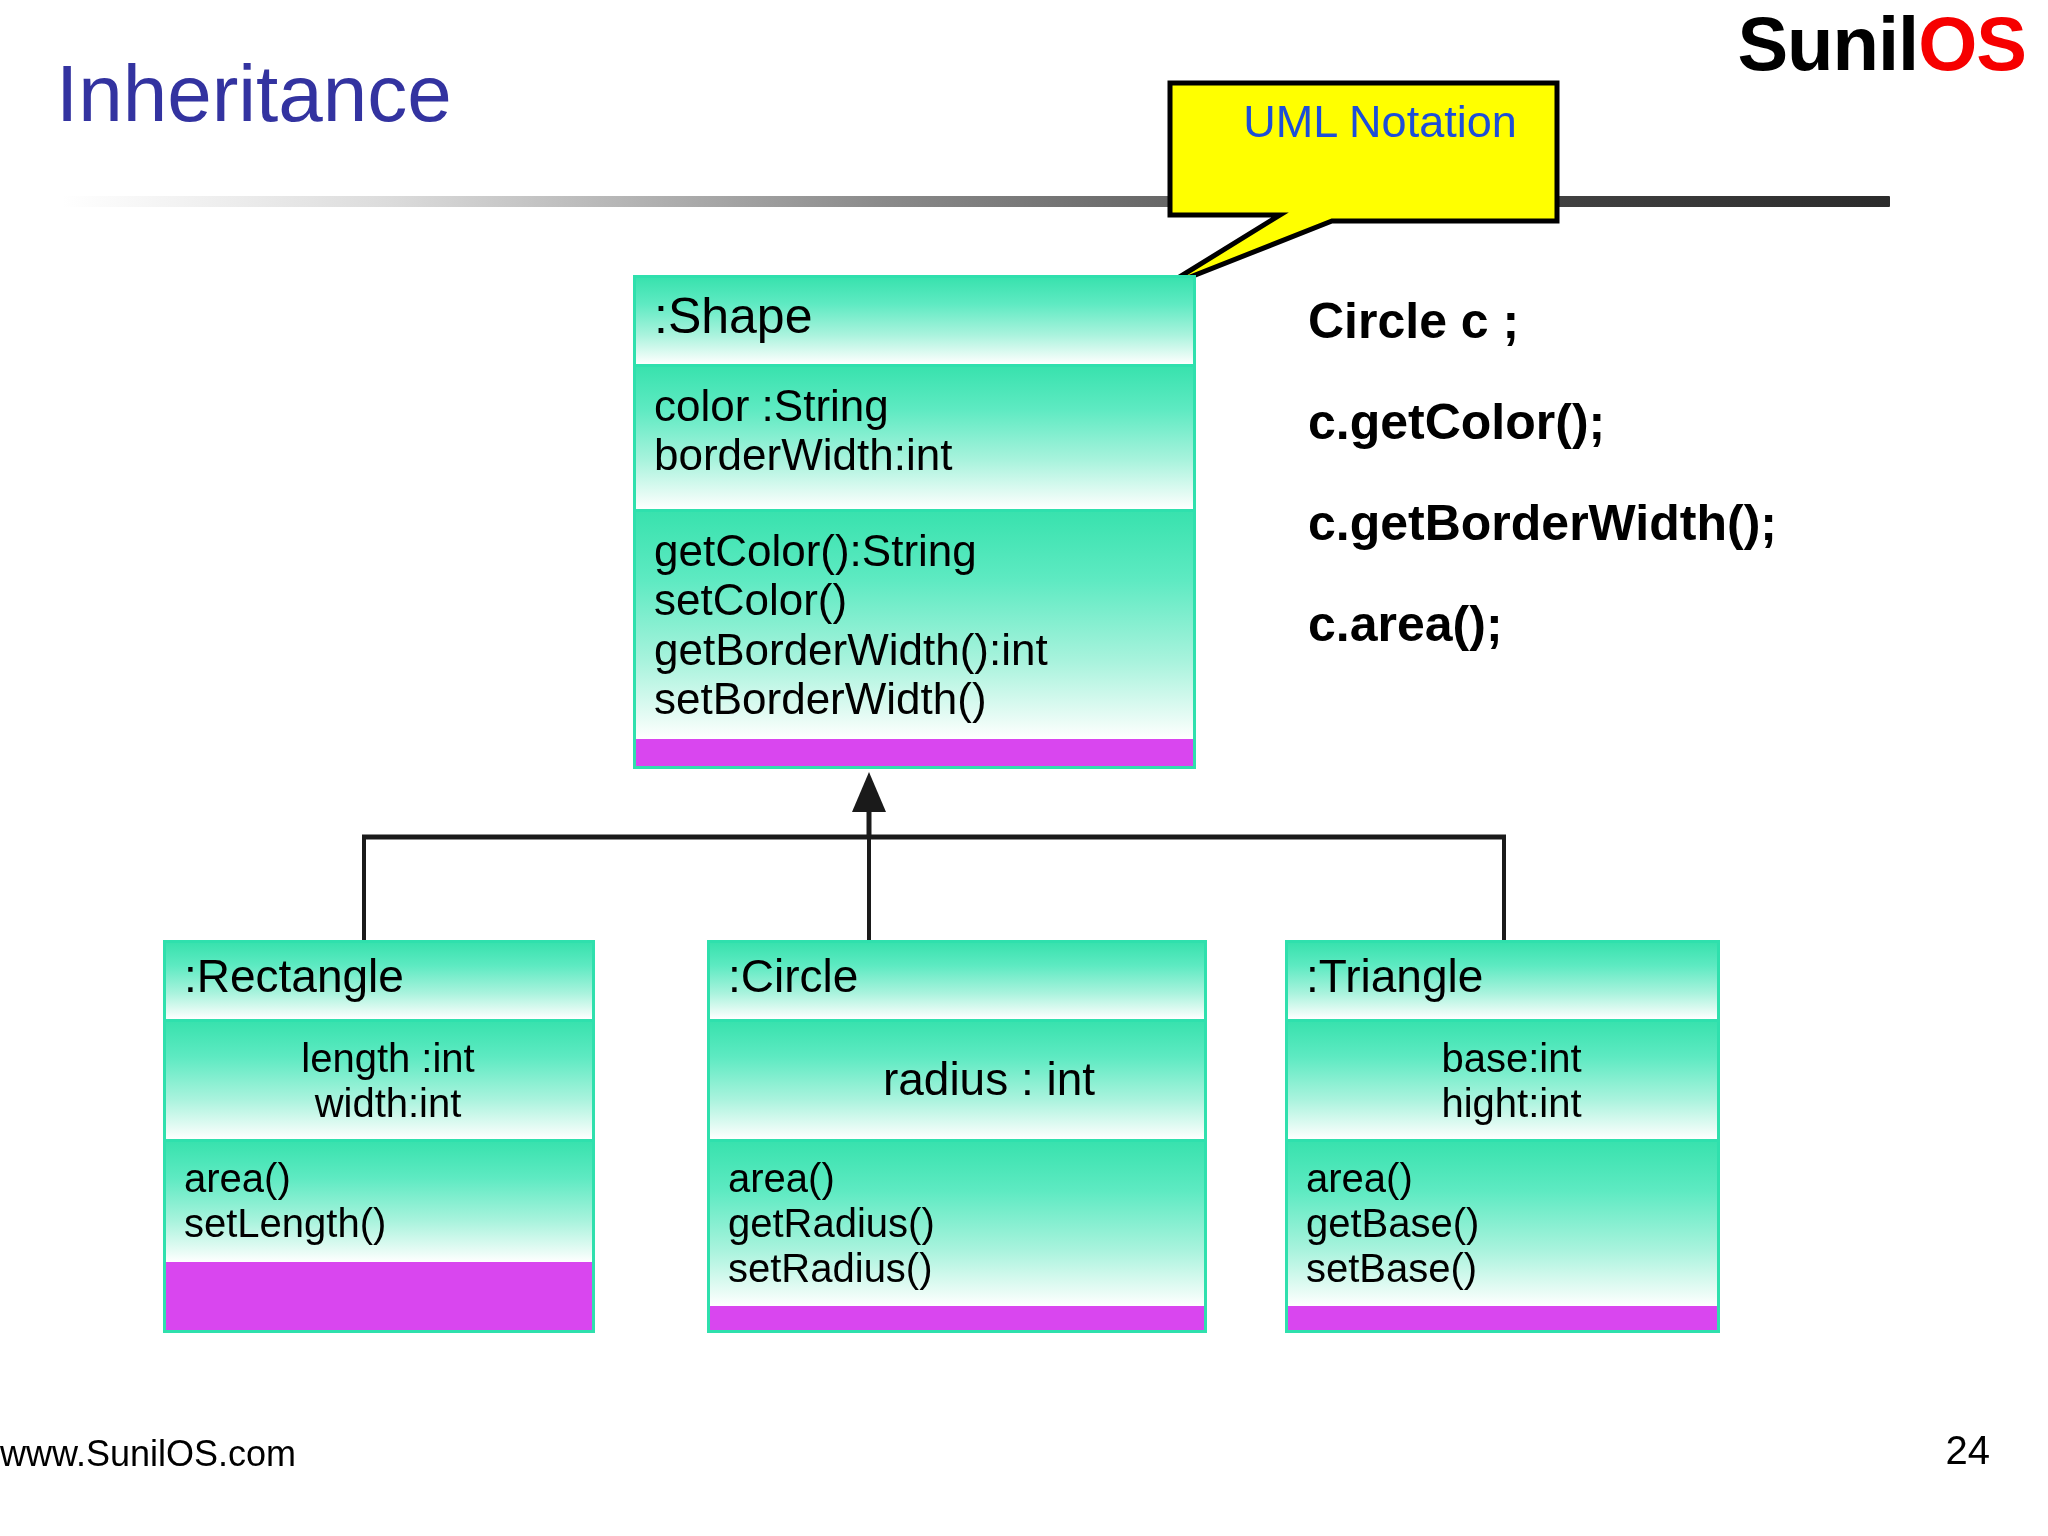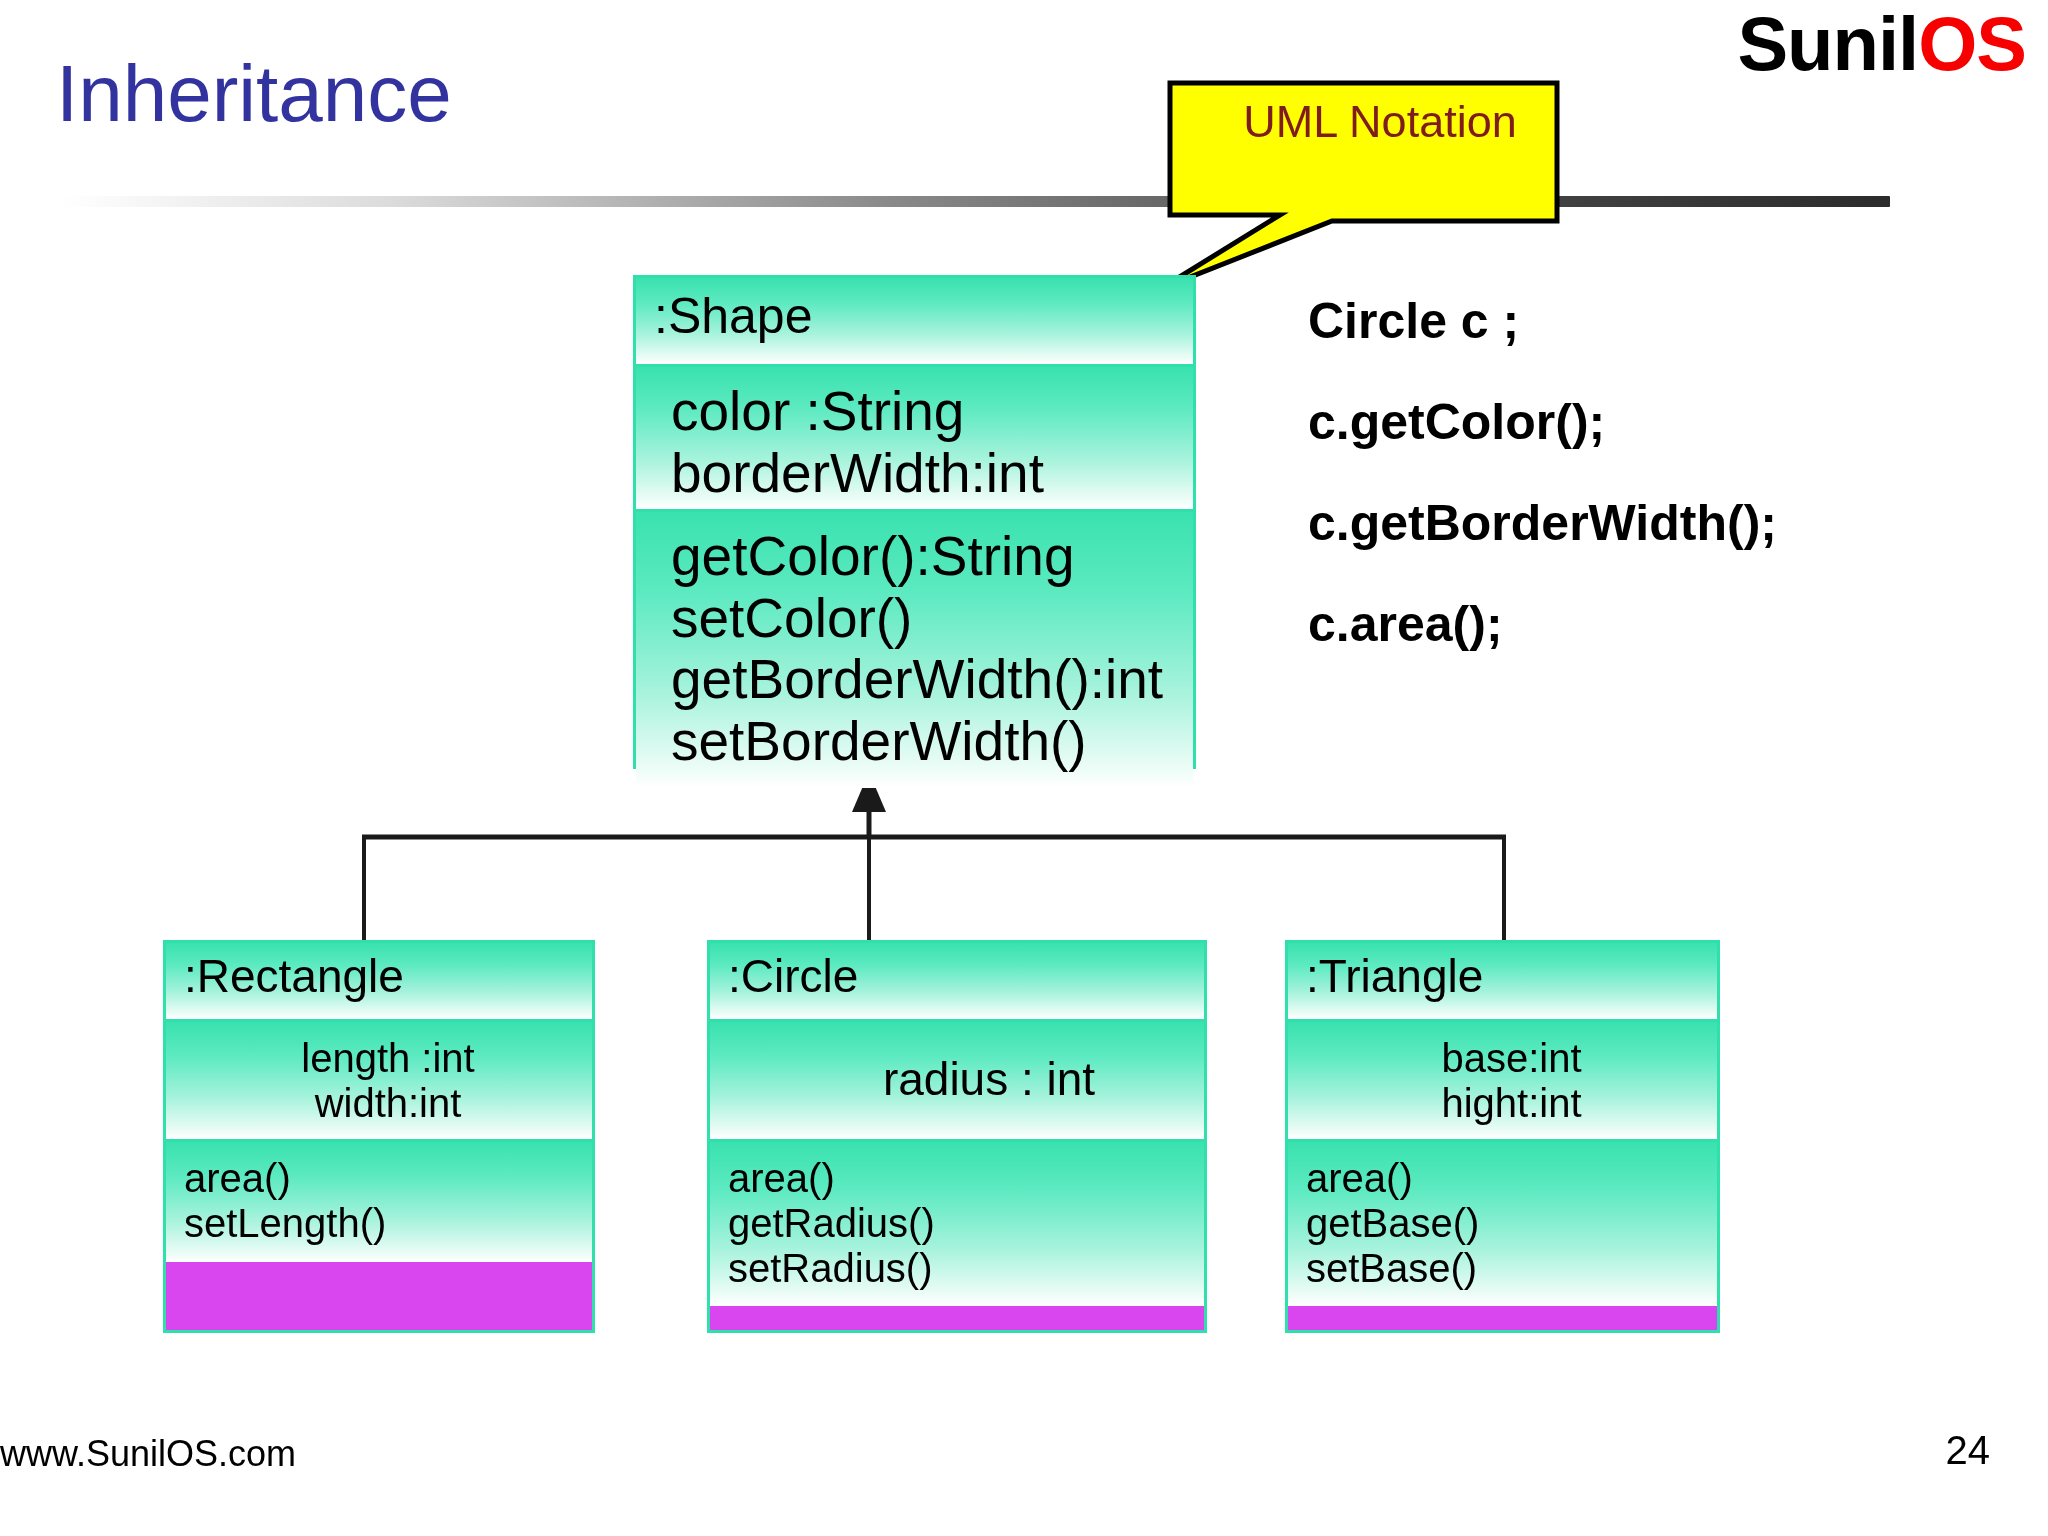--- a/index.html
+++ b/index.html
@@ -61,21 +61,21 @@
     height: 230px;
   }
   #callout-wrap svg { display: block; }
   #callout-label {
     position: absolute;
     left: 30px;
     top: 22px;
     width: 380px;
     text-align: center;
     font-size: 45px;
-    color: #7f1d1d;
+    color: #1d4ed8;
     white-space: nowrap;
   }
 
   
   #connectors {
     position: absolute;
     left: 0;
     top: 0;
     width: 2048px;
     height: 1536px;
@@ -114,21 +114,21 @@
   .uml-ops { padding: 14px 0 16px 0; }
 
   
   #box-shape {
     left: 633px;
     top: 275px;
     width: 563px;
     height: 494px;
   }
   #box-shape .uml-name { font-size: 50px; padding-top: 10px; }
-  #box-shape .uml-line { font-size: 55px; margin-left: 17px; }
+  #box-shape .uml-line { font-size: 44px; }
   #box-shape .sec-name { height: 86px; }
   #box-shape .sec-attrs { height: 145px; }
 
   
   .child-box .uml-name { font-size: 46px; padding-top: 8px; }
   .child-box .uml-line { font-size: 40px; }
   .child-box .sec-name { height: 76px; }
   .child-box .sec-attrs { height: 120px; text-align: center; }
   #box-rectangle { left: 155px; top: 940px; width: 432px; height: 393px; margin-left: 8px; }
   #box-circle    { left: 707px; top: 940px; width: 500px; height: 393px; }

